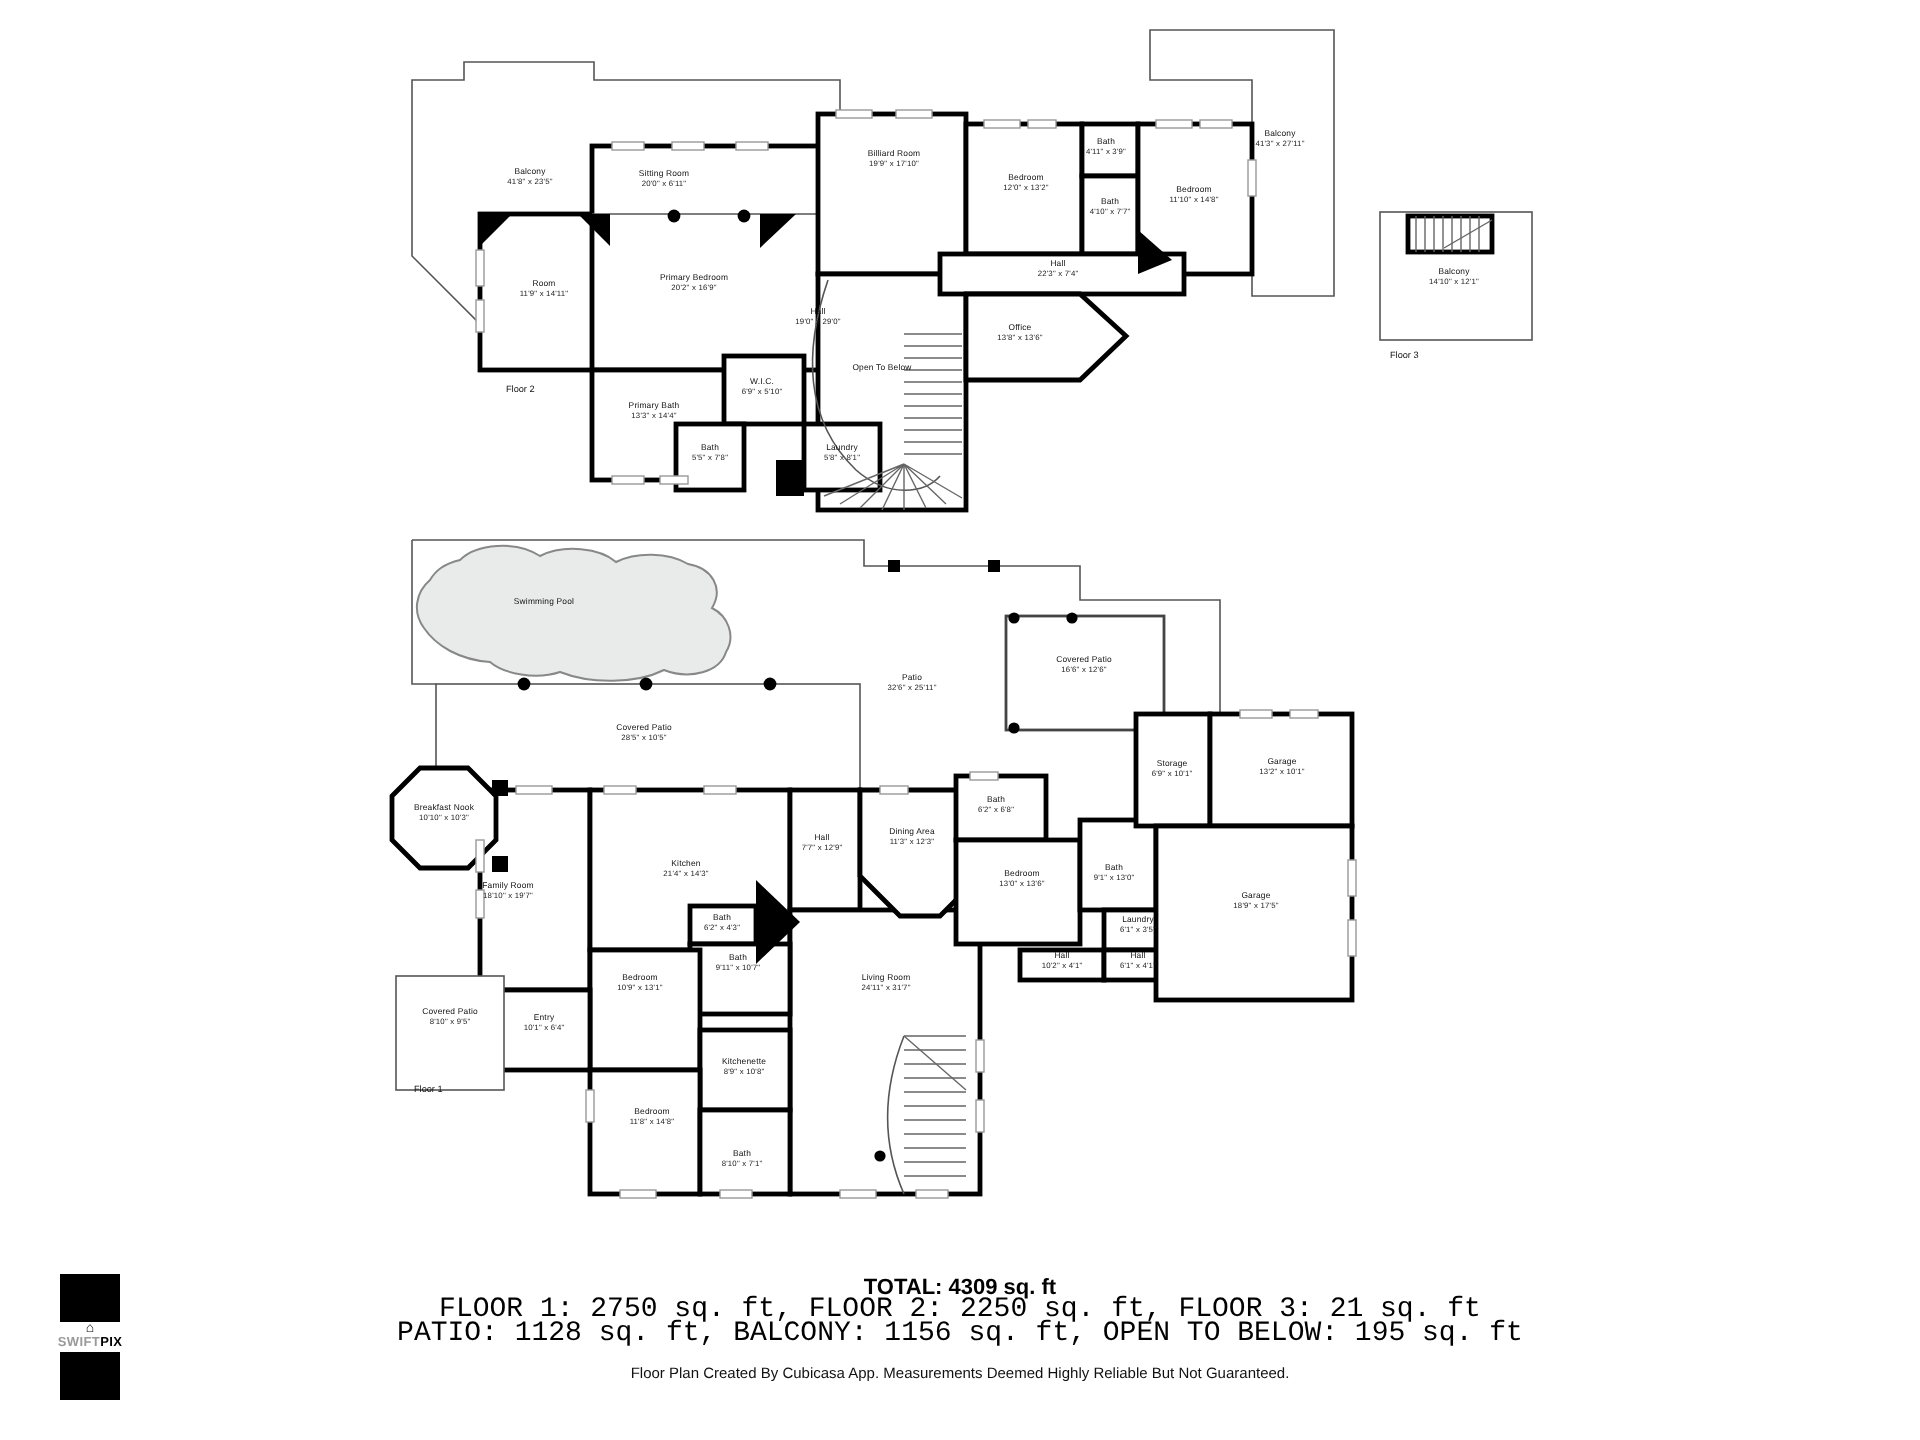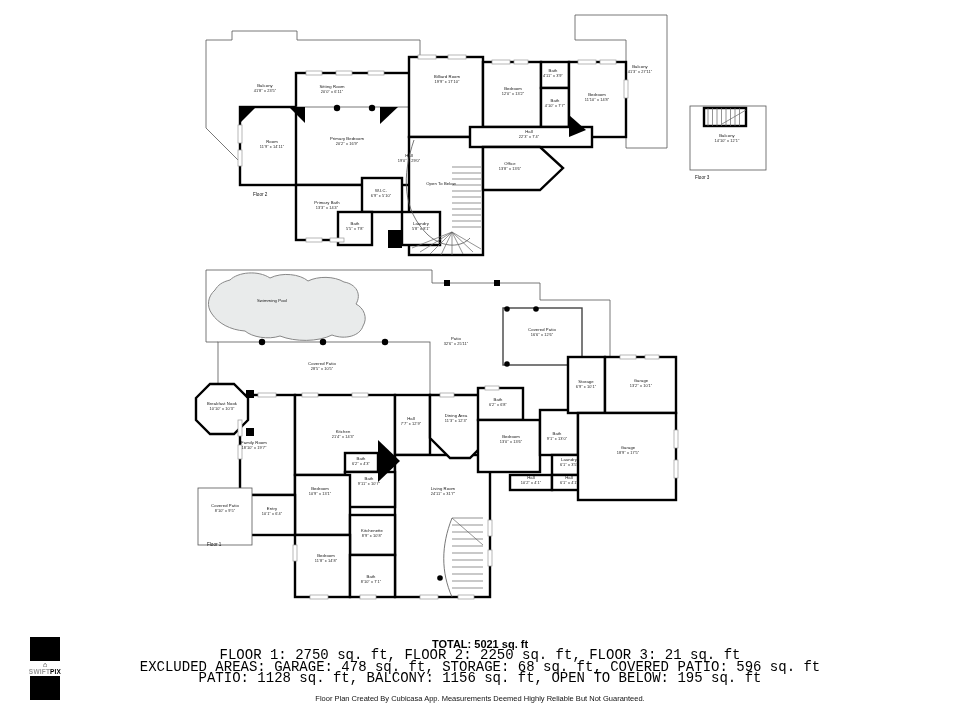--- a/index.html
+++ b/index.html
@@ -368,20 +368,19 @@
   <div class="logo">
     <div class="logo-sq"></div>
     <div class="logo-mid">
       <div class="logo-house">⌂</div>
       <div class="logo-text"><span class="light">SWIFT</span><span class="dark">PIX</span></div>
     </div>
     <div class="logo-sq"></div>
   </div>
 
   <div class="footer">
-    <div class="footer-total">TOTAL: 5021 sq. ft</div>
+    <div class="footer-total">TOTAL: 4309 sq. ft</div>
     <div class="footer-line">FLOOR 1: 2750 sq. ft, FLOOR 2: 2250 sq. ft, FLOOR 3: 21 sq. ft</div>
-    <div class="footer-line">EXCLUDED AREAS: GARAGE: 478 sq. ft, STORAGE: 68 sq. ft, COVERED PATIO: 596 sq. ft</div>
     <div class="footer-line">PATIO: 1128 sq. ft, BALCONY: 1156 sq. ft, OPEN TO BELOW: 195 sq. ft</div>
     <div class="footer-disclaimer">Floor Plan Created By Cubicasa App. Measurements Deemed Highly Reliable But Not Guaranteed.</div>
   </div>
 
 </div>
 
 </body></html>

